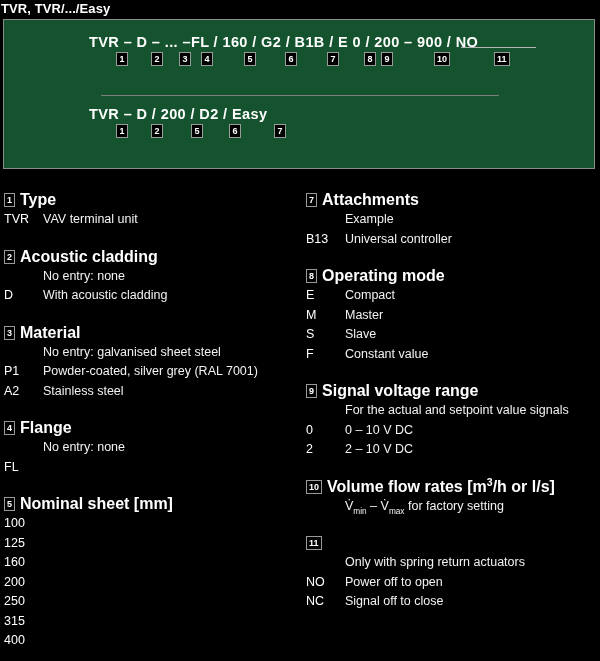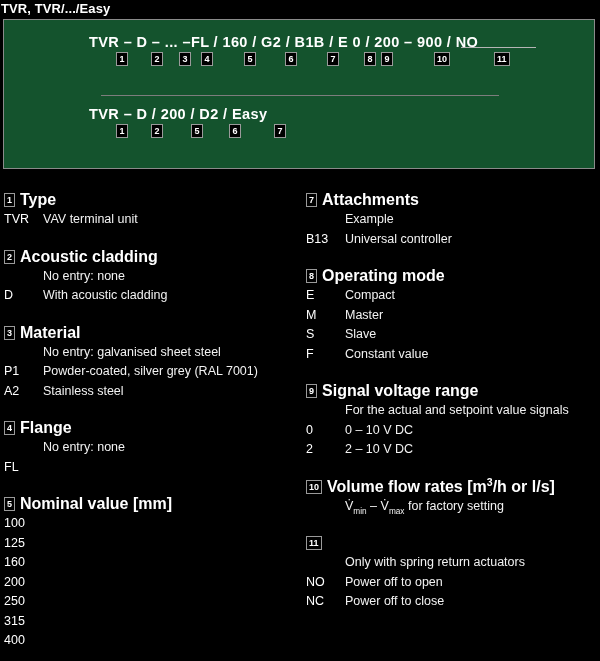--- a/index.html
+++ b/index.html
@@ -182,21 +182,21 @@
             <span class="val">No entry: none</span>
           </div>
           <div class="ln">
             <span class="key">FL</span>
           </div>
         </div>
         <div class="gap"></div>
         <div class="grp">
           <div class="grp-head">
             <span class="hbadge">5</span>
-            <span class="htxt">Nominal value [mm]</span>
+            <span class="htxt">Nominal sheet [mm]</span>
           </div>
           <div class="ln">
             <span class="key">100</span>
             <span class="val"></span>
           </div>
           <div class="ln">
             <span class="key">125</span>
             <span class="val"></span>
           </div>
           <div class="ln">
@@ -298,19 +298,19 @@
           <div class="ln">
             <span class="key"></span>
             <span class="val">Only with spring return actuators</span>
           </div>
           <div class="ln">
             <span class="key">NO</span>
             <span class="val">Power off to open</span>
           </div>
           <div class="ln">
             <span class="key">NC</span>
-            <span class="val">Power off to close</span>
+            <span class="val">Signal off to close</span>
           </div>
         </div>
       </div>
   </div>
 
 </div>
 
 </body></html>

